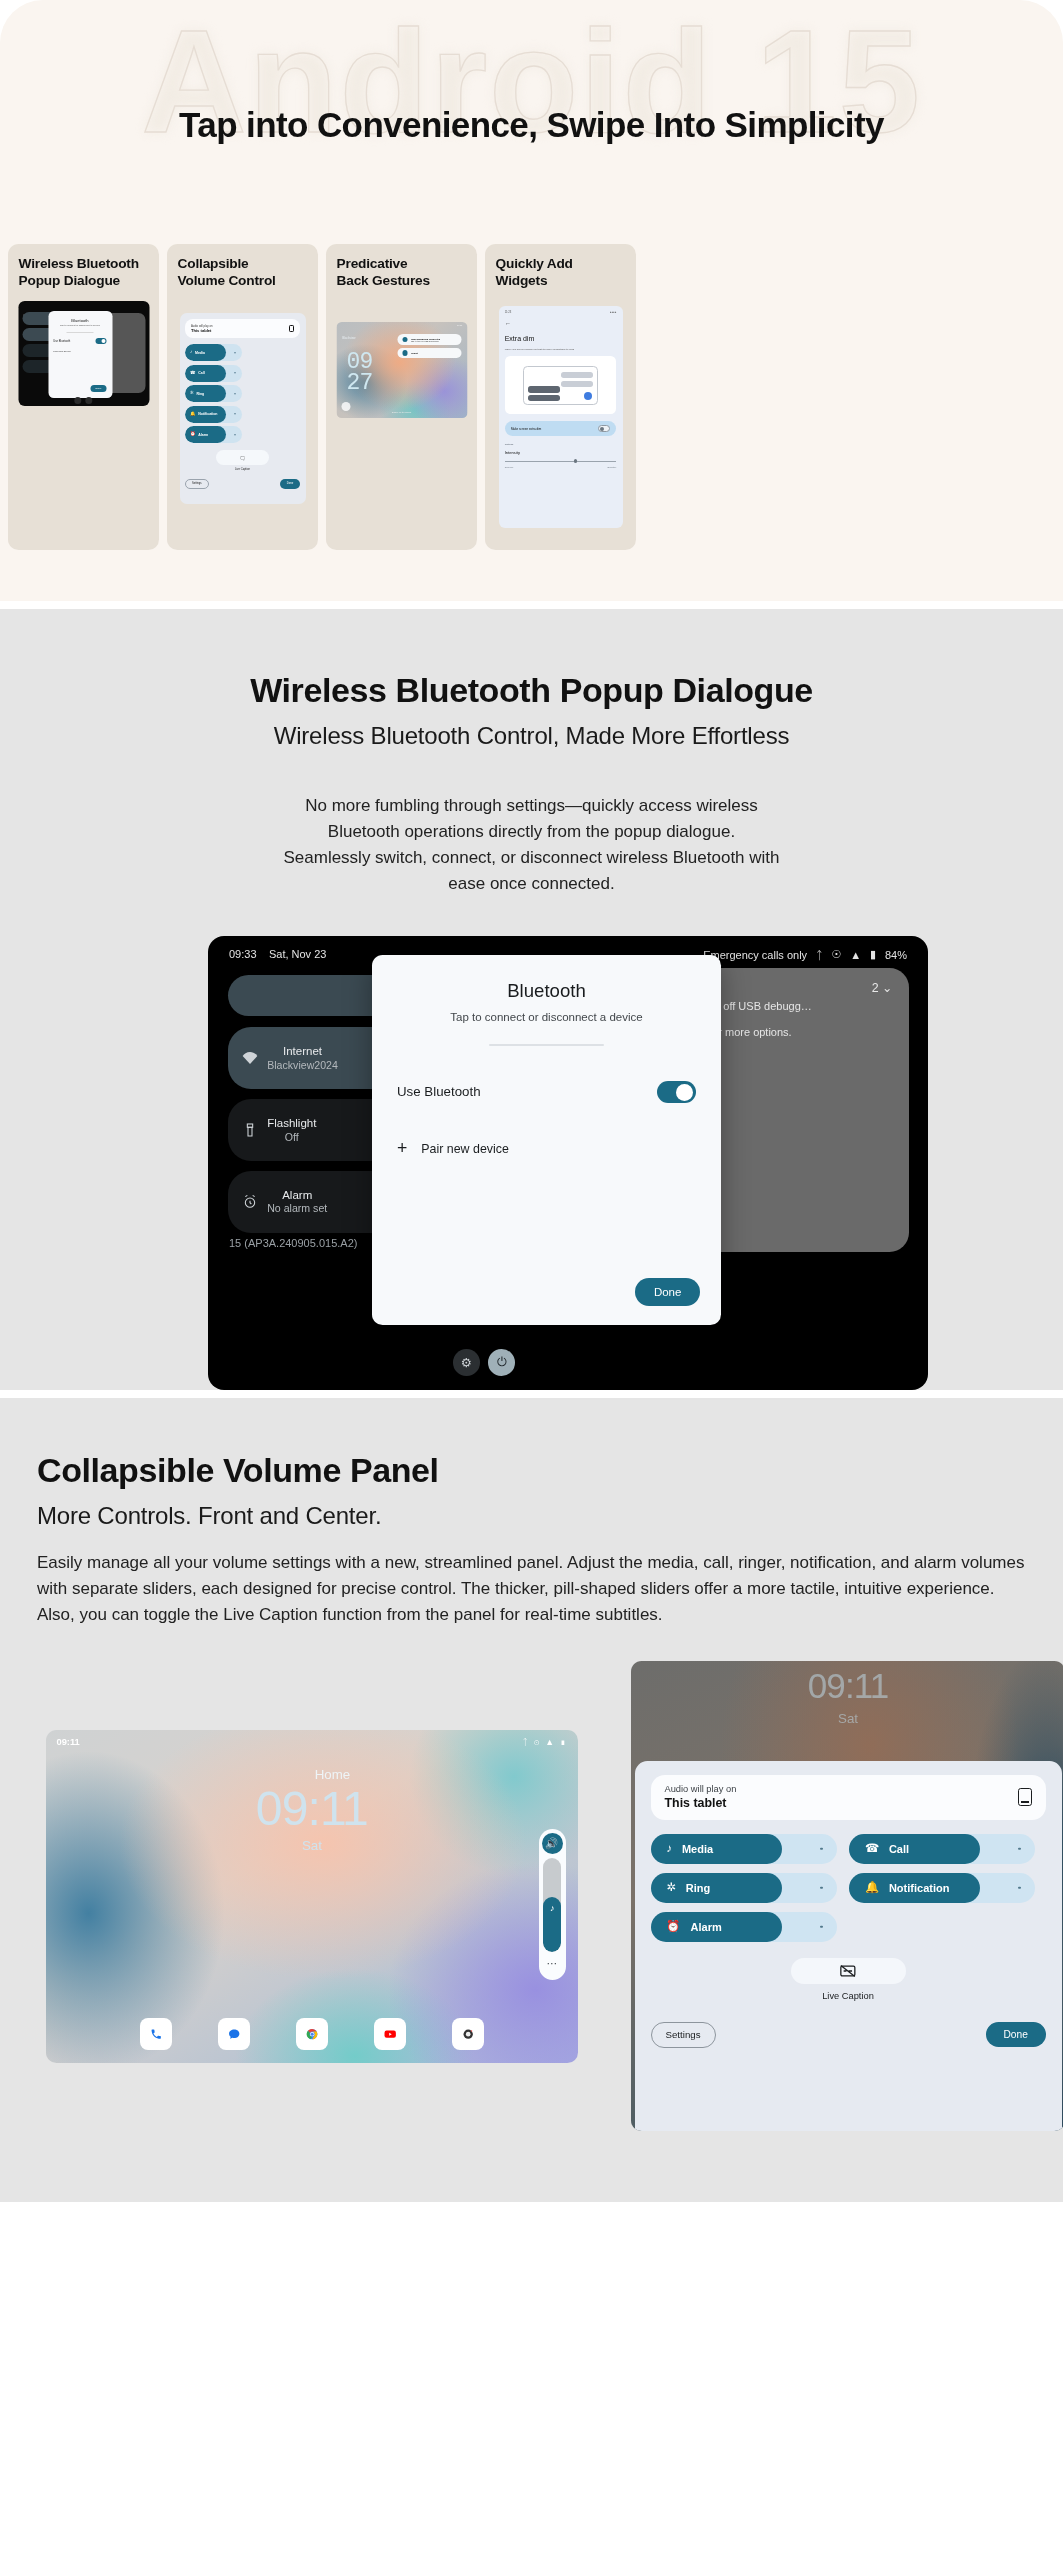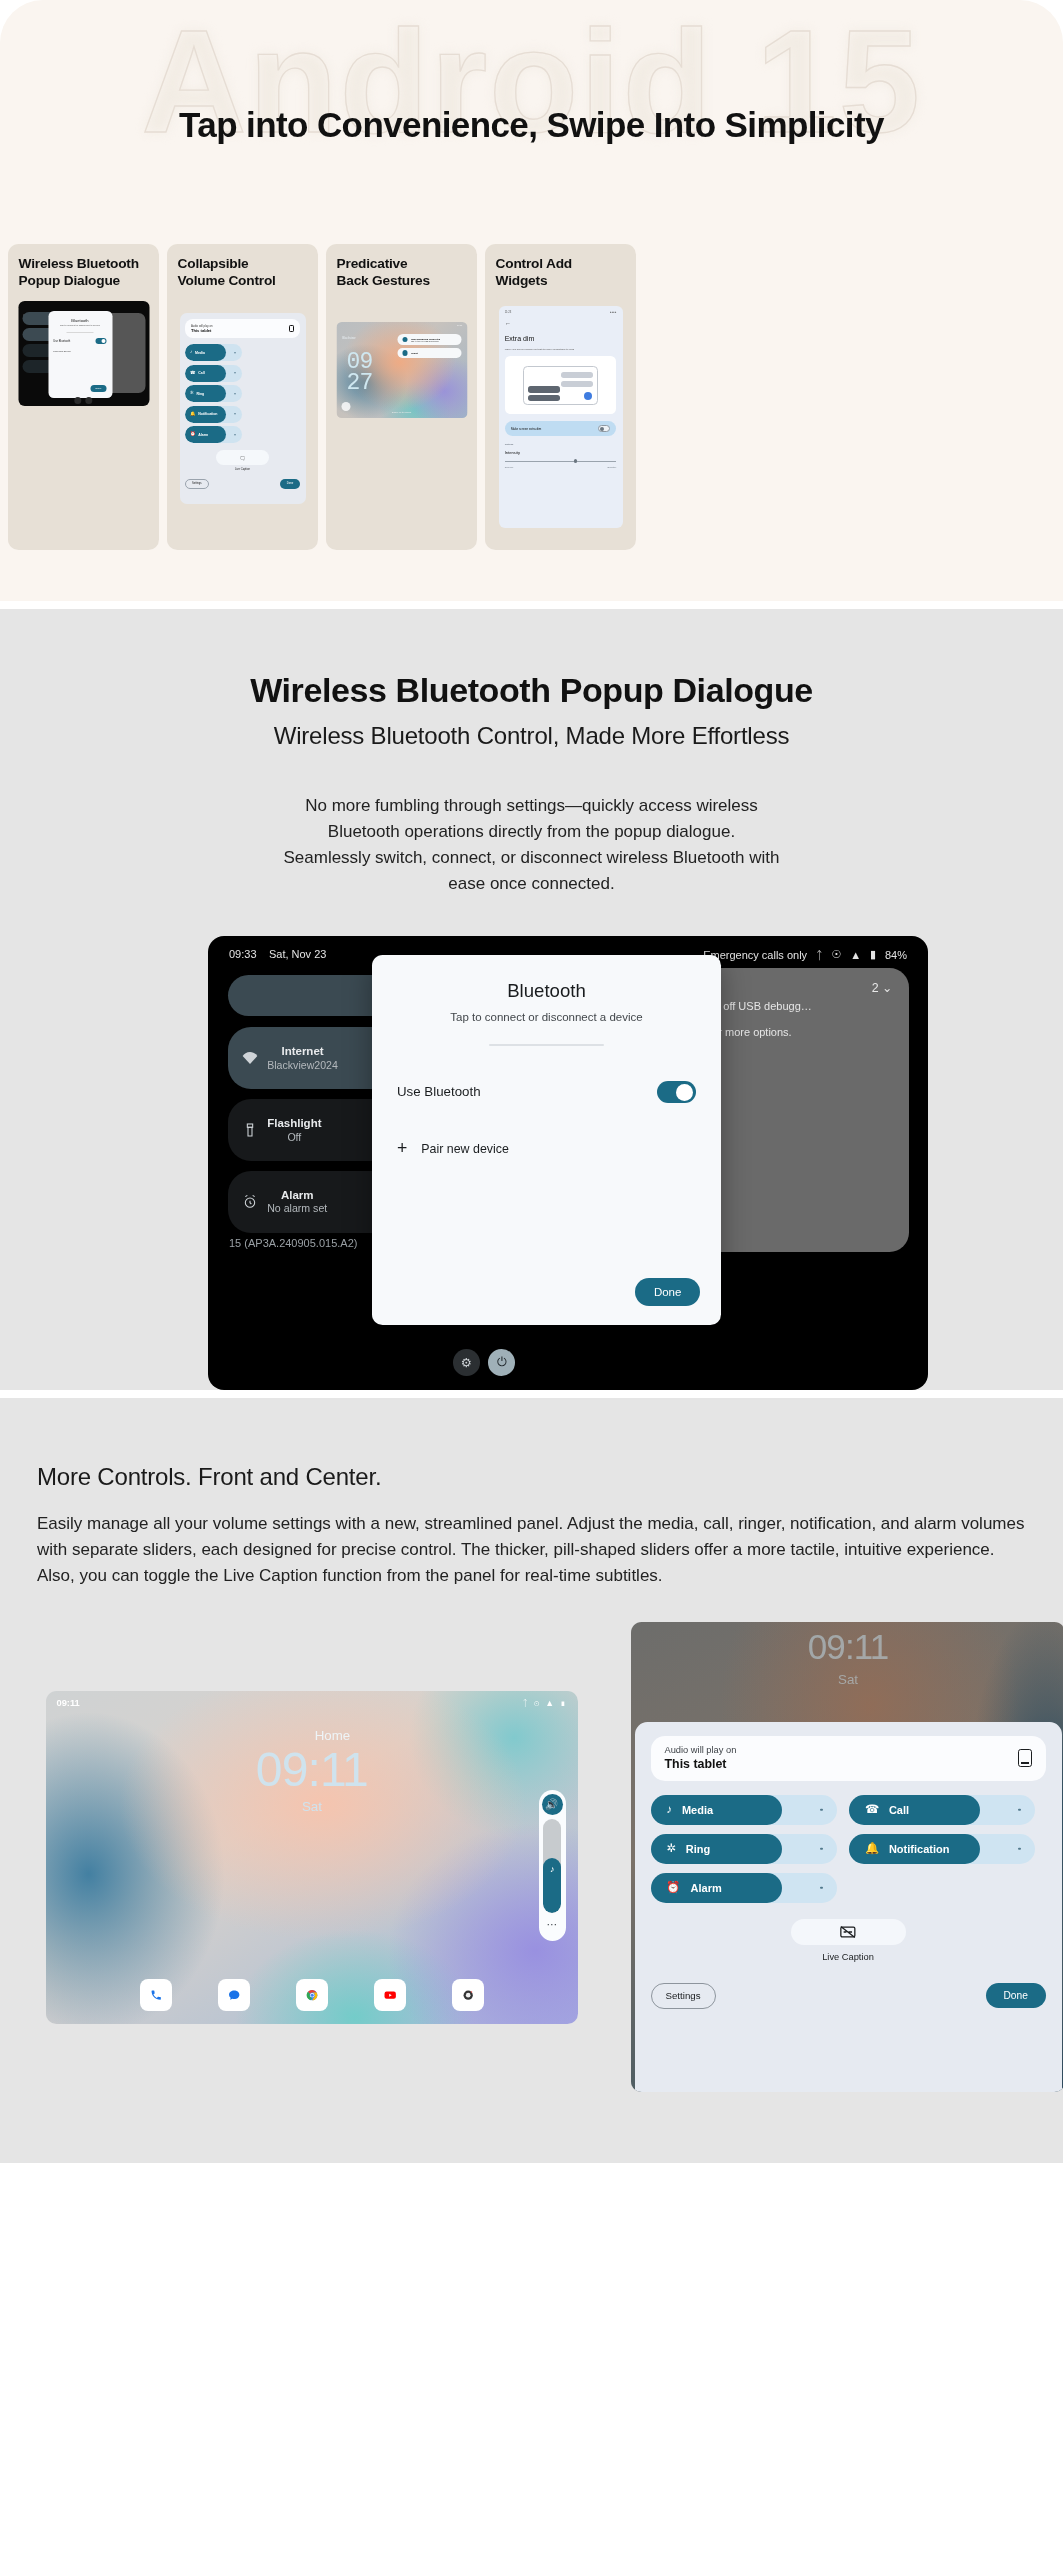--- a/index.html
+++ b/index.html
@@ -210,21 +210,21 @@
     overflow: hidden;
   }
   .bt-status { position:absolute; top:12.4px; left:0; right:0; padding:0 21px; display:flex; justify-content:space-between; font-size:11px; color:#e3e3e3; }
   .bt-status .l { display:flex; gap:12.4px; }
   .bt-status .r { display:flex; gap:8.9px; align-items:center; }
   .bt-left { position:absolute; left:19.5px; top:39px; width:168px; }
   .bt-pill { height:41px; border-radius:21px; background:#3b4a52; margin-bottom:11.5px; }
   .bt-tile { height:62px; border-radius:23px; background:#17191b; margin-bottom:9.7px; display:flex; align-items:center; padding:0 14px; gap:9.7px; position:relative; }
   .bt-tile.active { background:#3b4a52; }
   .bt-tile .ti { width:16px; height:16px; flex:none; color:#cfd4d8; }
-  .bt-tile .tt b { display:block; font-size:11.5px; color:#e8eaec; font-weight:700; }
+  .bt-tile .tt b { display:block; font-size:11.5px; color:#e8eaec; font-weight:400; }
   .bt-tile .tt span { display:block; font-size:10.6px; color:#b3b8bc; margin-top:1.8px; }
   .bt-tile .chev { position:absolute; right:12.4px; color:#cfd4d8; font-size:12.4px; }
   .bt-build { position:absolute; left:21px; top:301px; font-size:11px; color:#9aa0a5; }
   .bt-build .dots { display:inline-block; margin-left:10.6px; color:#6f767c; letter-spacing:1.8px; }
   .bt-right { position:absolute; right:19.5px; top:32px; width:337px; height:284px; background:#6a6a6a; border-radius:19.5px; padding:12.4px 14px; }
   .bt-right .cnt { position:absolute; right:16px; top:12.4px; font-size:12.4px; color:#e9e9e9; }
   .bt-right .nrow { font-size:11px; color:#e6e6e6; margin-top:19.5px; }
   .bt-right .nrow2 { font-size:11px; color:#e6e6e6; margin-top:14px; }
   .bt-dialog {
     position:absolute; left:164px; top:19.5px;
@@ -447,21 +447,21 @@
               </span>
           </div>
         </div>
         <div class="llock"></div>
         <div class="lbot">Swipe up to unlock</div>
       </div>
     </div>
 
     <div class="fcard">
       <div class="fcard-title">
-        <span>Control Add</span><br>
+        <span>Quickly Add</span><br>
         <span>Widgets</span>
       </div>
       <div class="fcard-thumb mini-dim">
         <div class="dstat">
           <span>11:23</span>
           <span>●●●●</span>
         </div>
         <div class="dback">←</div>
         <div class="dtitle">Extra dim</div>
         <div class="ddesc">Make your screen dimmer so that it's more comfortable to read</div>
@@ -583,20 +583,21 @@
       <div class="bt-nav">
         <i class="g">⚙</i>
         <i class="p">⏻</i>
       </div>
 
     </div>
   </div>
 </div>
 
 <div class="section sec2">
+  <div class="sec2-h1">Collapsible Volume Panel</div>
   <div class="sec2-h2">More Controls. Front and Center.</div>
   <div class="sec2-p">Easily manage all your volume settings with a new, streamlined panel. Adjust the media, call, ringer, notification, and alarm volumes with separate sliders, each designed for precise control. The thicker, pill-shaped sliders offer a more tactile, intuitive experience. Also, you can toggle the Live Caption function from the panel for real-time subtitles.</div>
 
   <div class="shots">
 
     <div class="home-tab">
       <div class="hstat-l">09:11</div>
       <div class="hstat-r">ᛏ ☉ ▲ ▮</div>
       <div class="hlabel">Home</div>
       <div class="htime">09:11</div>

